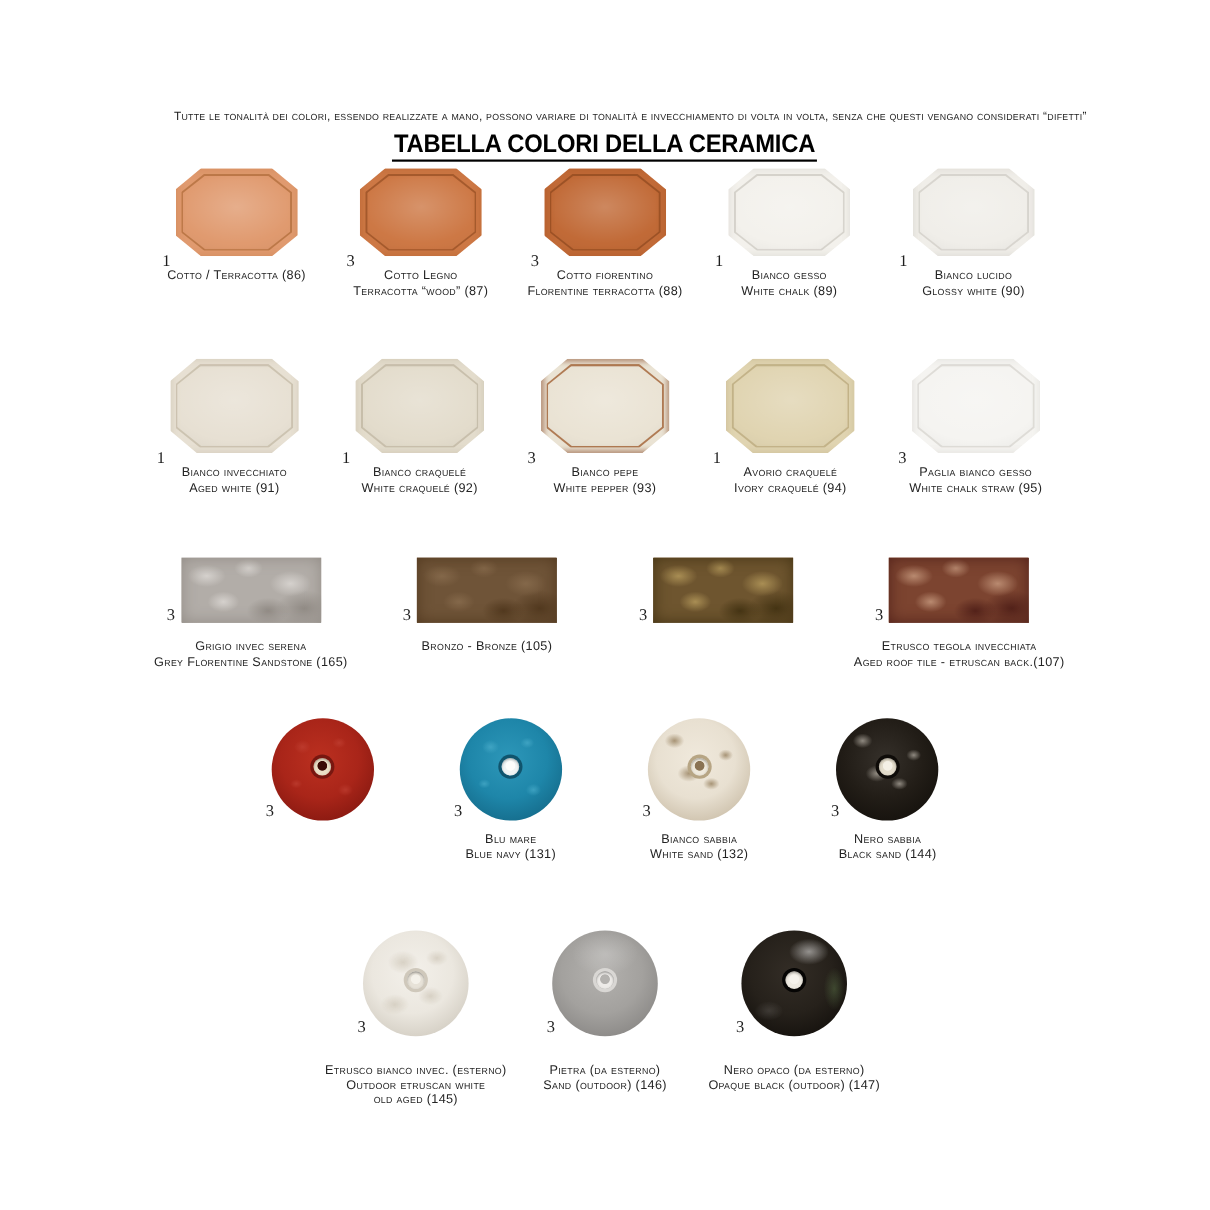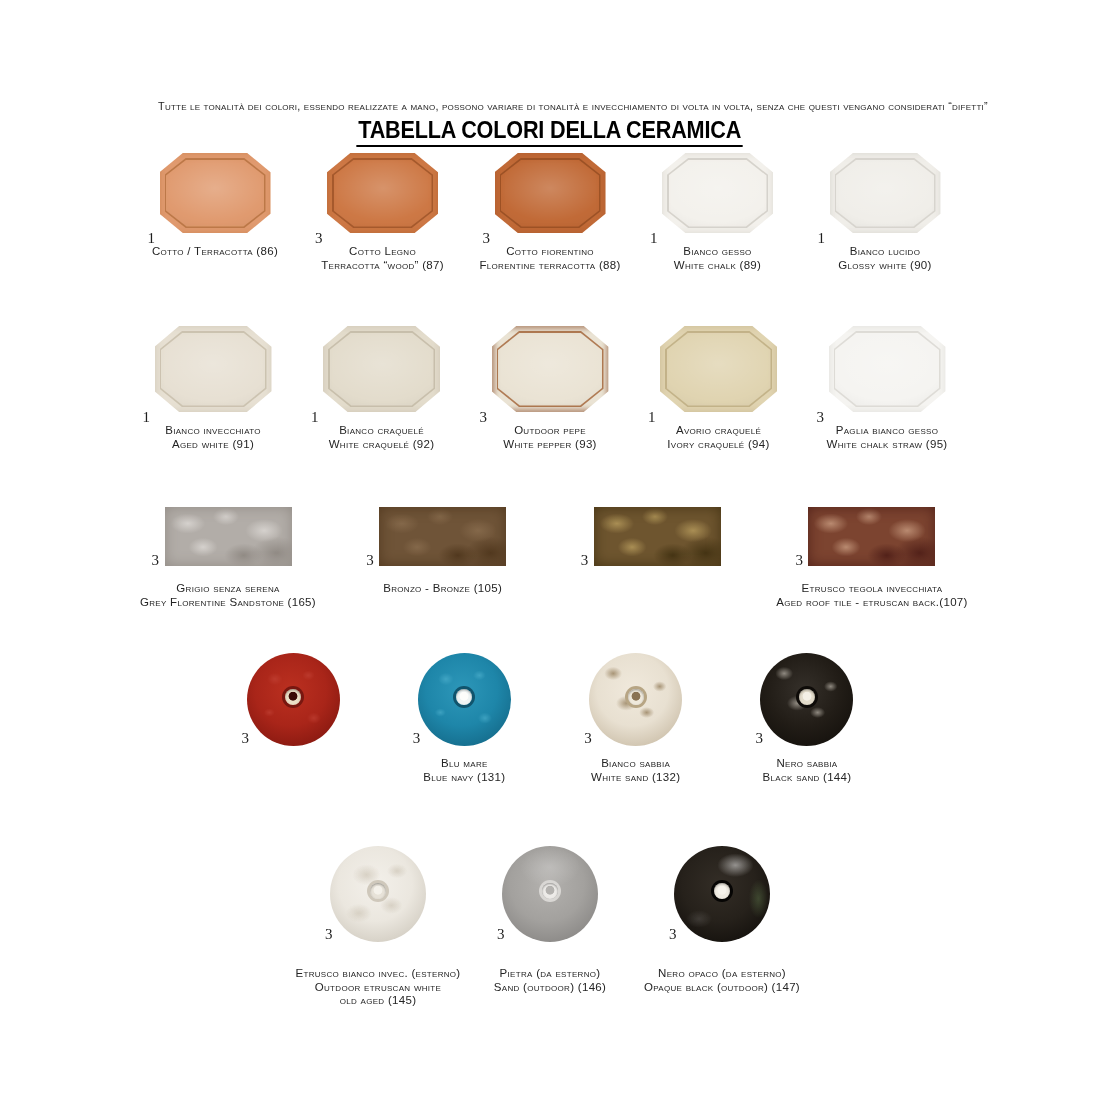--- a/index.html
+++ b/index.html
@@ -221,21 +221,21 @@
     <div class="swatch-wrap">
       <div class="swatch plate tex-pepe" style="--base: #EAE3D4; --line: #B07B54; --edge: #CFC3AE; --spot: #8D5130;">
         <i class="ring"></i>
         <i class="face"></i>
 
         <i class="shade"></i>
       </div>
       <span class="num">3</span>
     </div>
     <div class="label">
-        <div class="label-line">Outdoor pepe</div>
+        <div class="label-line">Bianco pepe</div>
         <div class="label-line">White pepper (93)</div>
       </div>
   </div>
     <div class="item">
     <div class="swatch-wrap">
       <div class="swatch plate tex-flat" style="--base: #E0D4B1; --line: #C3B389; --edge: #BEAE84;">
         <i class="ring"></i>
         <i class="face"></i>
 
         <i class="shade"></i>
@@ -267,21 +267,21 @@
     <div class="item">
     <div class="swatch-wrap">
       <div class="swatch tile tex-stone" style="--base: #B2ADA8; --edge: #918B85; --spot: #D5D1CD;">
 
         <i class="face"></i>
 
       </div>
       <span class="num">3</span>
     </div>
     <div class="label">
-        <div class="label-line">Grigio senza serena</div>
+        <div class="label-line">Grigio invec serena</div>
         <div class="label-line">Grey Florentine Sandstone (165)</div>
       </div>
   </div>
     <div class="item">
     <div class="swatch-wrap">
       <div class="swatch tile tex-bronze" style="--base: #6F5438; --edge: #52391F; --spot: #84684A;">
 
         <i class="face"></i>
 
       </div>

